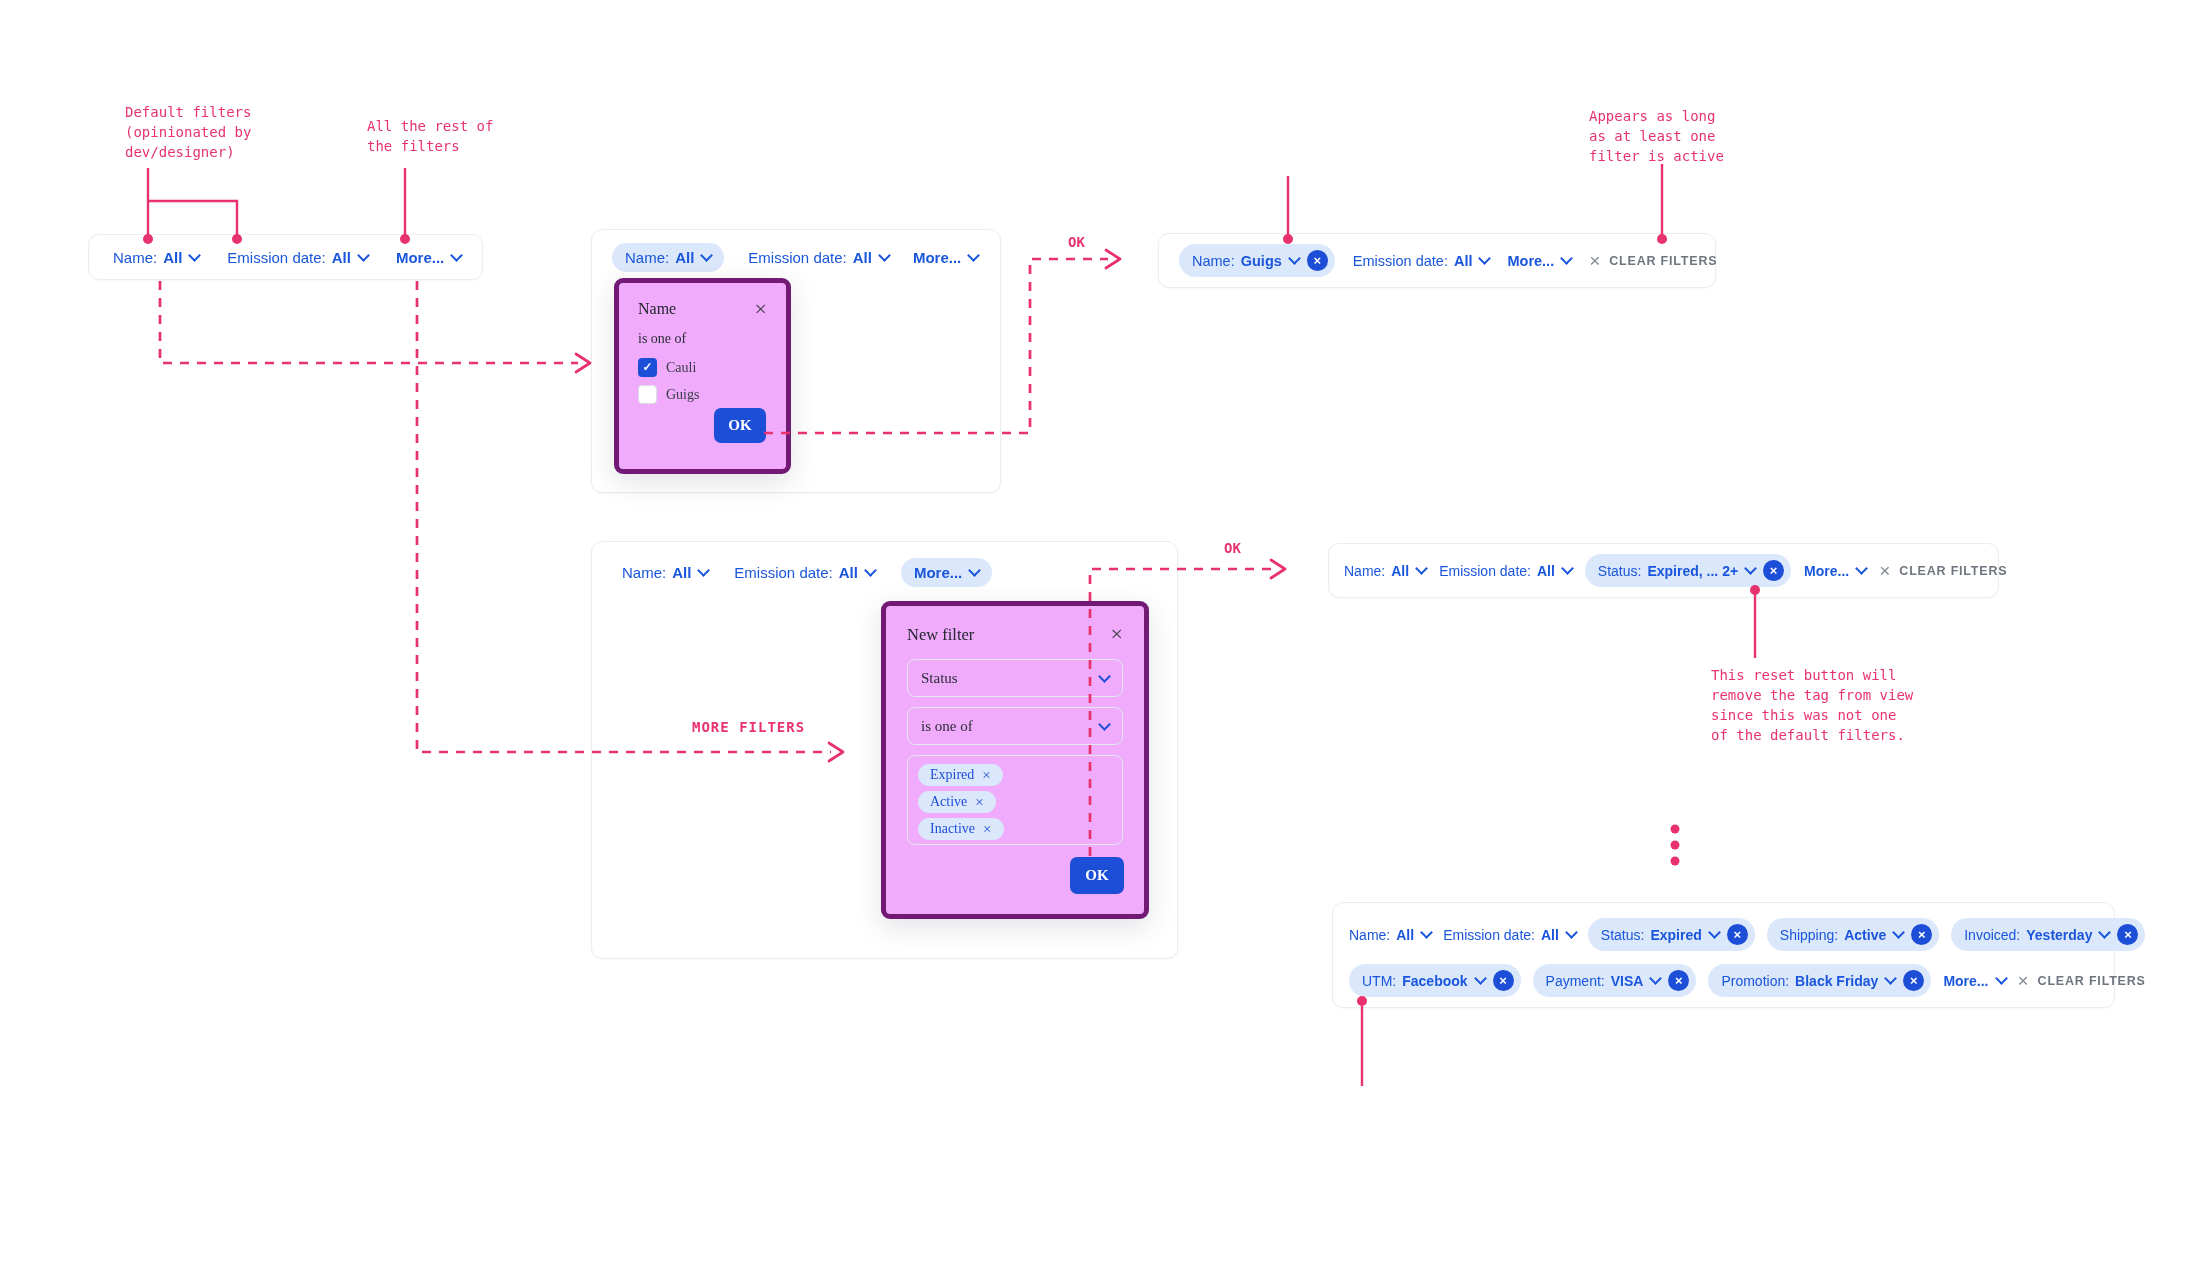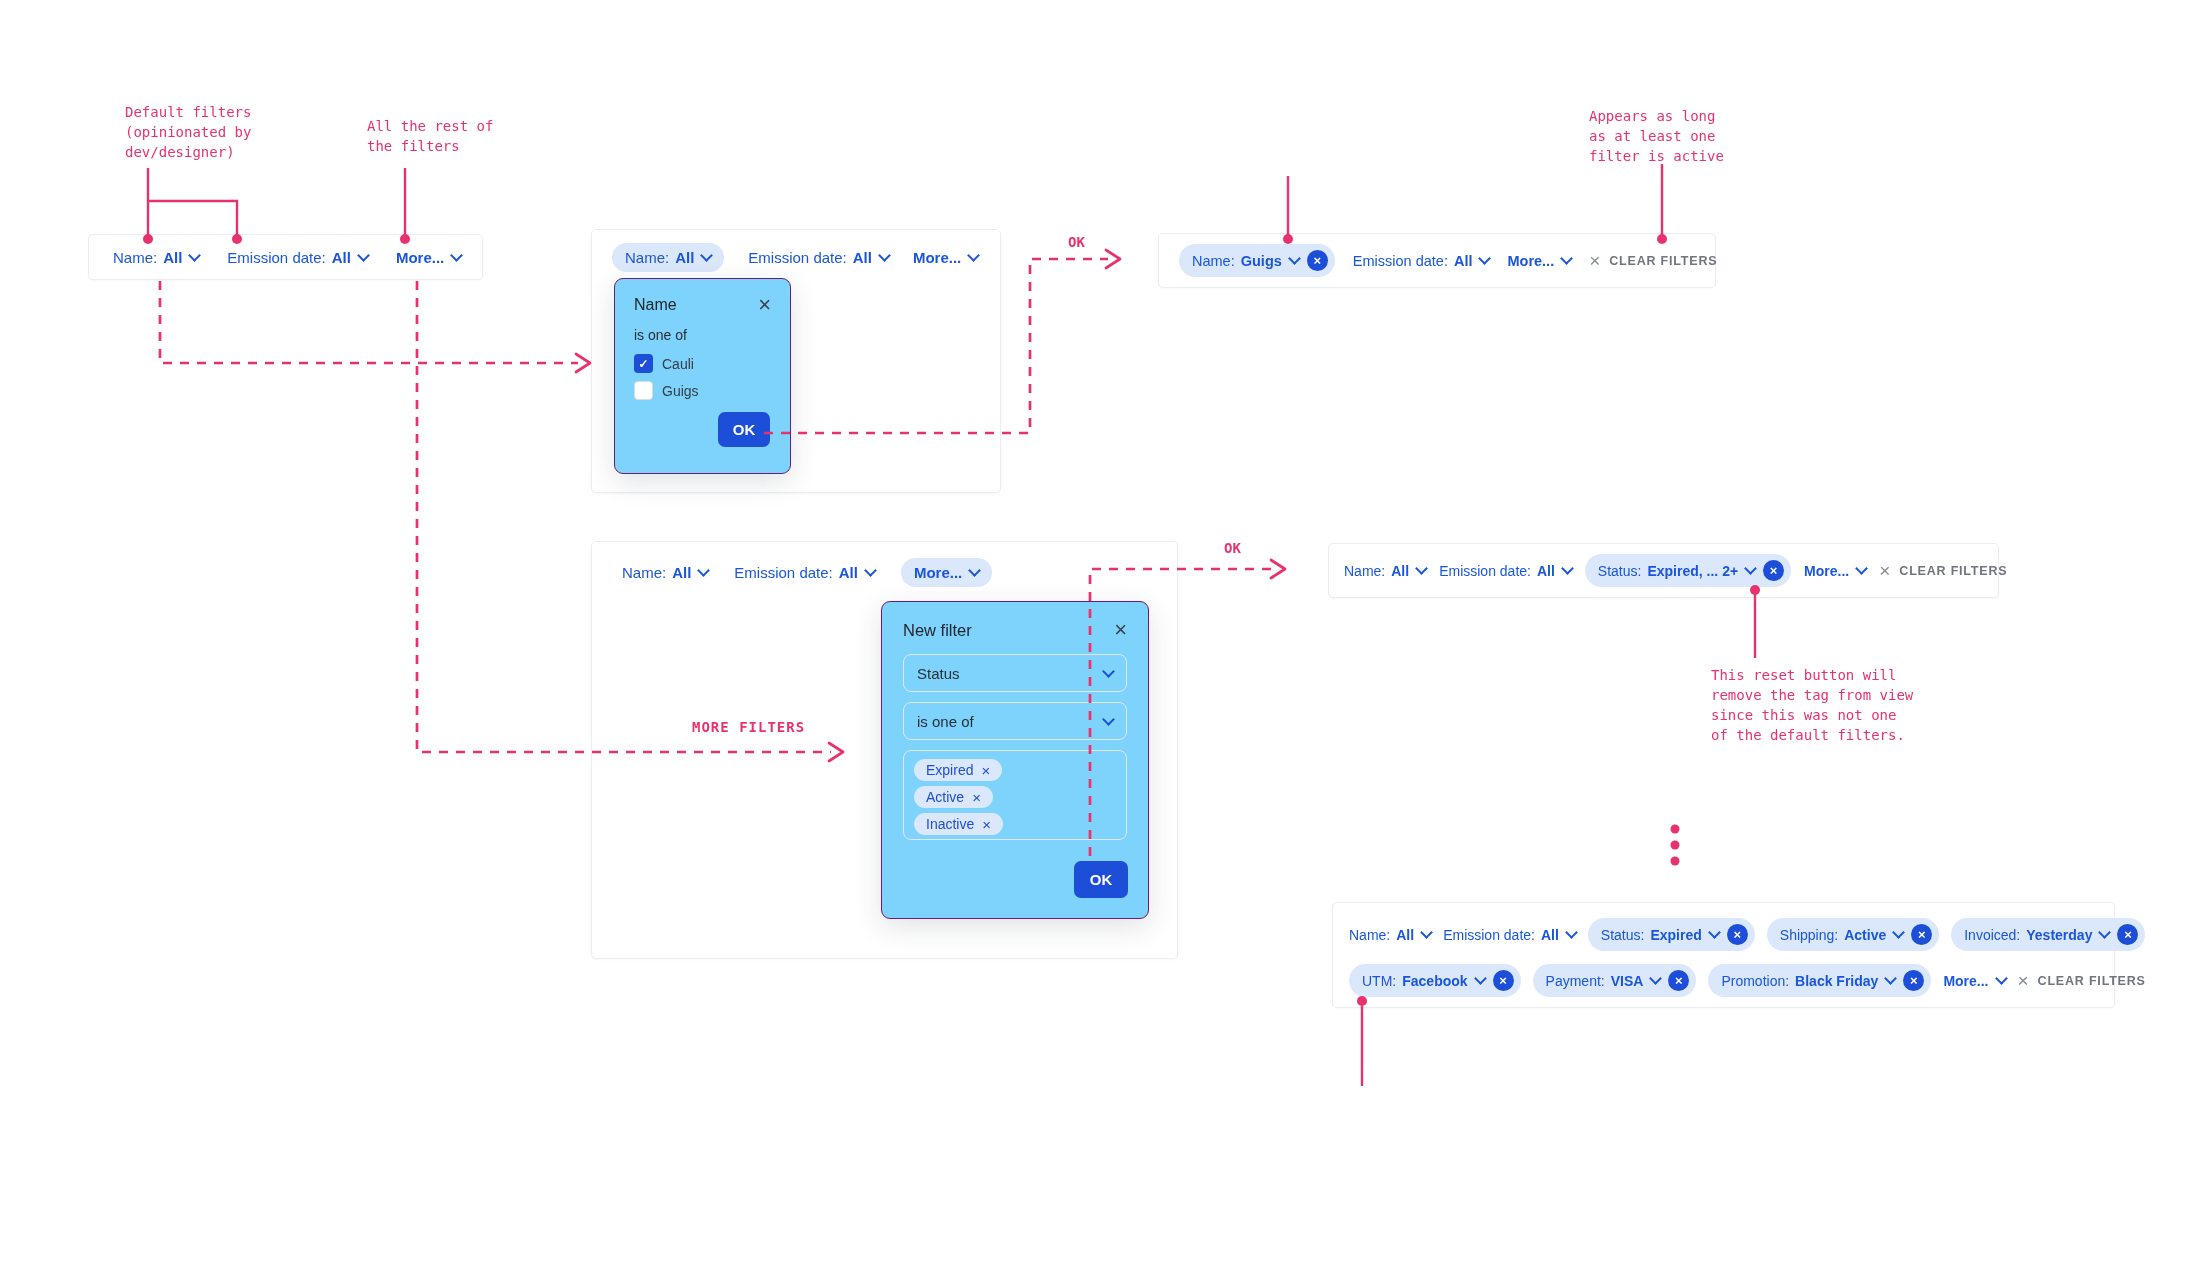--- a/index.html
+++ b/index.html
@@ -1,20 +1,20 @@
 <!DOCTYPE html>
 <html><head>
 <meta charset="utf-8">
 <style>
   html,body{margin:0;padding:0;background:#fff;}
   .canvas{position:relative;width:2187px;height:1283px;background:#ffffff;
     font-family:"Liberation Sans",sans-serif;overflow:hidden;}
 
   
-  .panel{position:absolute;background:#fff;border:1.5px solid #ECEDEF;border-radius:5px;
+  .panel{position:absolute;background:#fff;border:1.5px solid #ECEDEF;border-radius:11px;
     box-shadow:0 1px 2px rgba(20,30,40,.03);z-index:1;}
   .fbar{display:flex;align-items:center;white-space:nowrap;}
   .fitem{display:flex;align-items:center;color:#1A56DB;cursor:pointer;}
   .fitem .lbl{margin-right:6px;}
   .fitem .val{font-weight:700;}
   .chev{display:inline-block;width:7px;height:7px;border-right:2.2px solid currentColor;
     border-bottom:2.2px solid currentColor;transform:rotate(45deg);margin-left:8px;position:relative;top:-2px;flex:none;}
   .pill{background:#DBE7FA;border-radius:999px;padding:6px 13px;}
   .pill.has-badge{padding-right:7px;}
   .badge{width:21px;height:21px;border-radius:50%;background:#1D4ED8;color:#fff;
@@ -27,22 +27,22 @@
   
   .row-p1{height:100%;padding:0 24px;gap:28px;font-size:15px;}
   .row-p2{padding:13px 20px;gap:24px;font-size:15px;}
   .row-p3{height:100%;padding:0 20px;gap:18px;font-size:14.5px;}
   .row-p4{padding:16px 0 0 30px;gap:26px;font-size:15px;}
   .row-p5{height:100%;padding:0 15px;gap:13px;font-size:14px;}
   .p6-wrap{display:flex;flex-direction:column;gap:13px;padding:15px 16px;}
   .row-p6{gap:12px;font-size:14px;}
 
   
-  .popover{position:absolute;background:#7dd3fc;border:1px solid #701a75;border-radius:9px;
-    box-shadow:0 8px 28px rgba(40,50,70,.14);z-index:3;}
+  .popover{position:absolute;background:#f0abfc;border:5px solid #701a75;border-radius:9px;
+    box-shadow:0 8px 28px rgba(40,50,70,.14);z-index:3;font-family:Liberation Serif, serif;}
   .pop1{left:614px;top:278px;width:177px;height:196px;padding:17px 19px;box-sizing:border-box;}
   .pop-head{display:flex;align-items:flex-start;justify-content:space-between;}
   .pop-title{font-size:16px;color:#22262D;}
   .modal-title{font-size:16.5px;color:#22262D;}
   .close{font-size:22px;line-height:.8;color:#3C4148;cursor:pointer;font-weight:400;}
   .operator-lbl{margin-top:13px;font-size:14px;color:#2A2E35;}
   .opts{margin-top:11px;display:flex;flex-direction:column;gap:8px;}
   .opt{display:flex;align-items:center;gap:9px;cursor:pointer;}
   .cb{width:19px;height:19px;border-radius:4px;box-sizing:border-box;display:inline-flex;
     align-items:center;justify-content:center;flex:none;}

